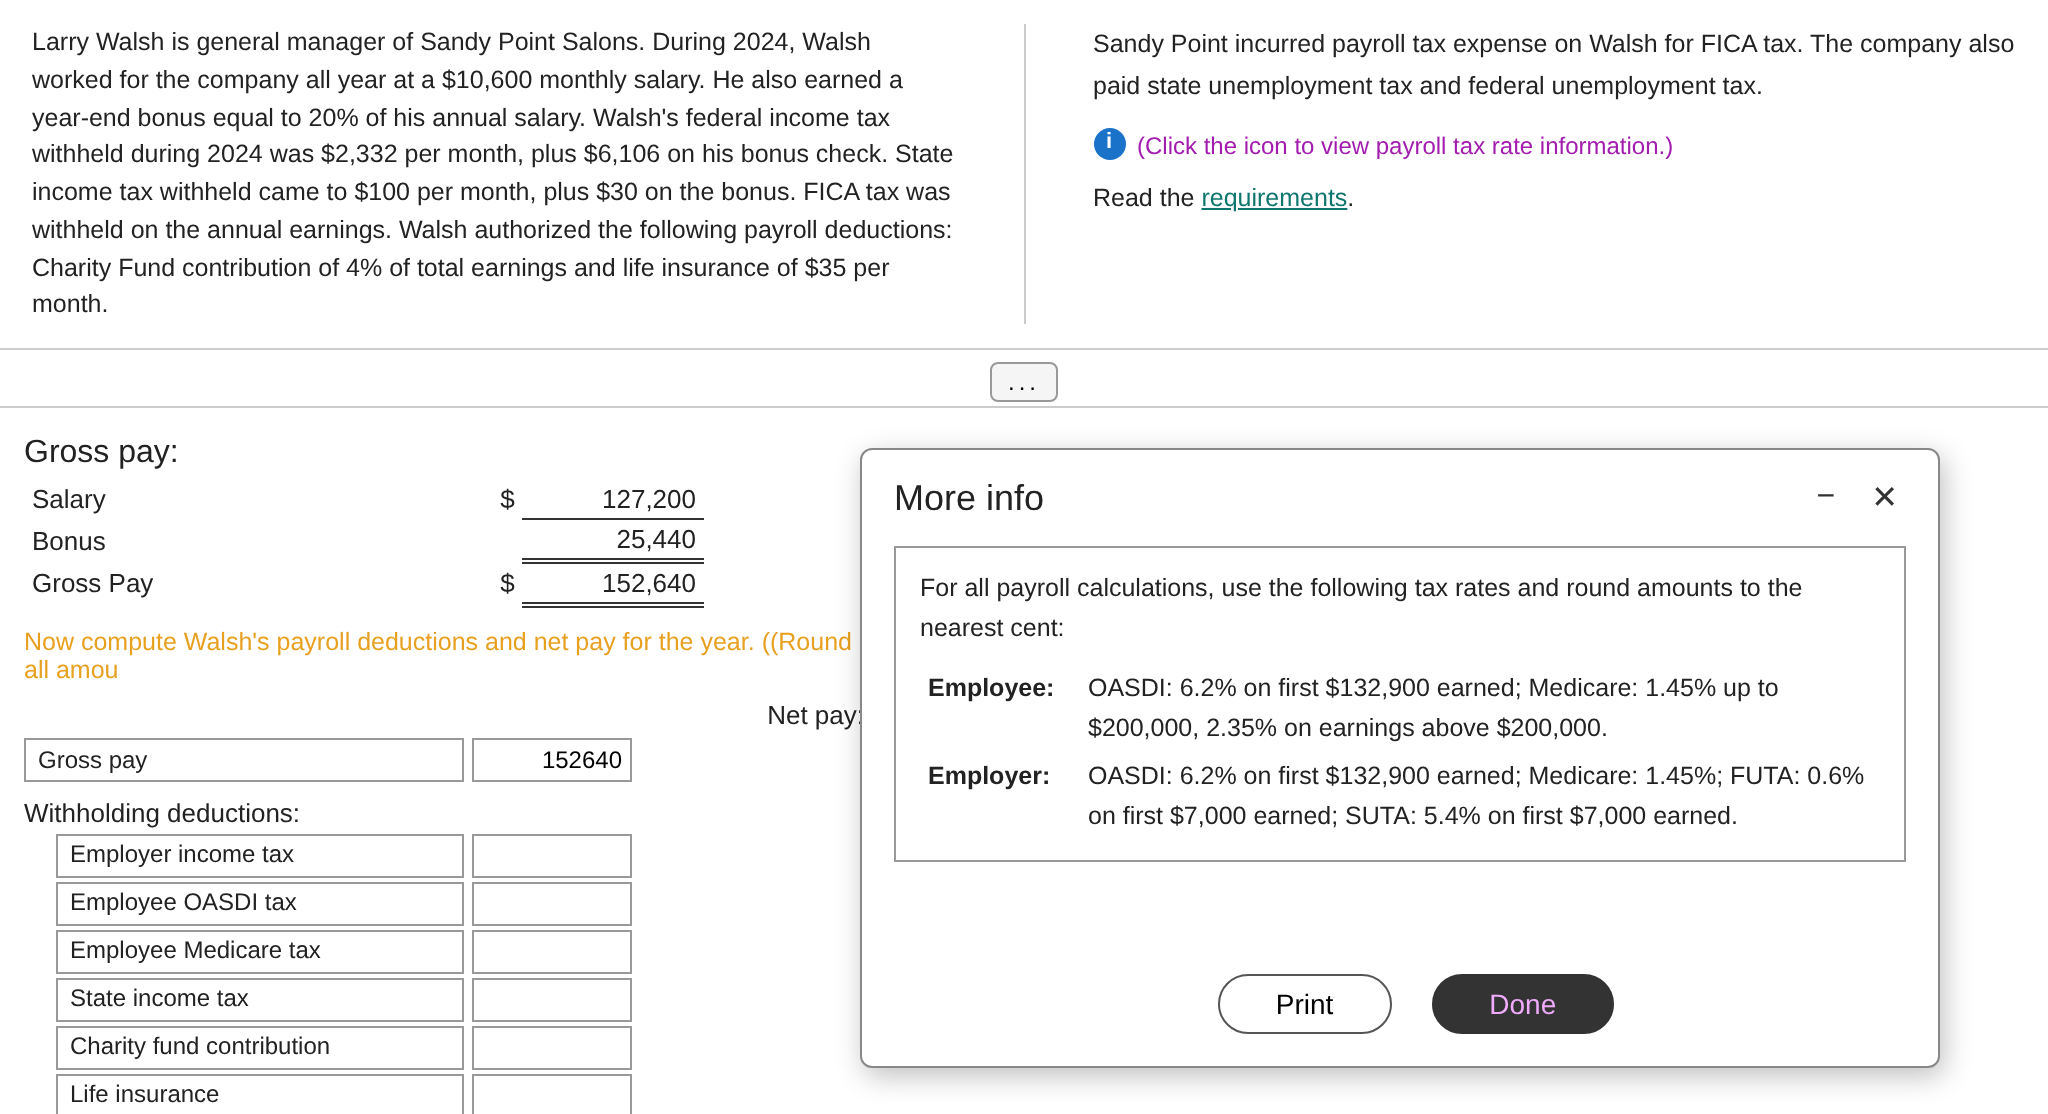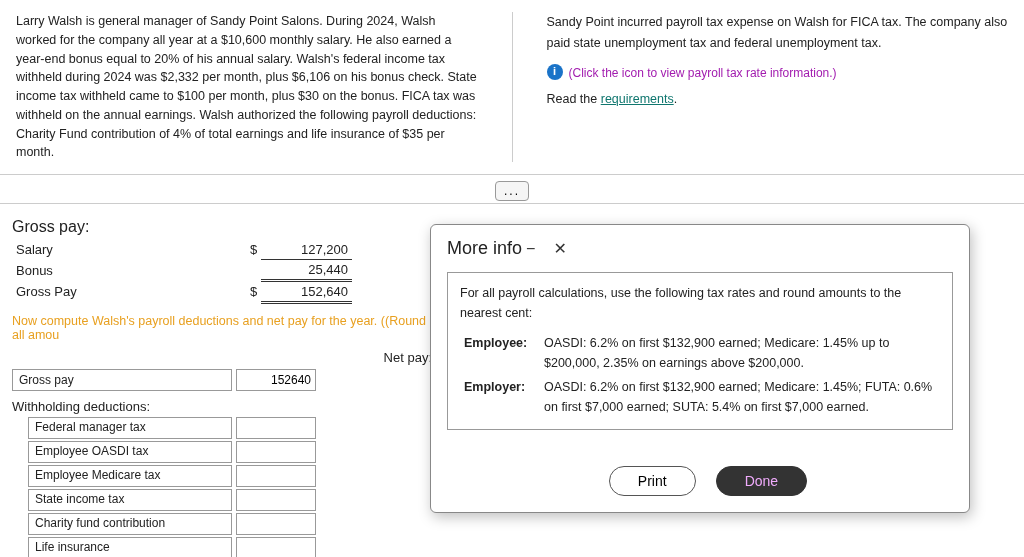--- a/index.html
+++ b/index.html
@@ -167,20 +167,21 @@
       width: 540px;
       background: #fff;
       border: 1px solid #888;
       border-radius: 6px;
       box-shadow: 2px 4px 14px rgba(0,0,0,0.25);
       padding: 0;
       z-index: 10;
     }
     .modal-header {
       display: flex;
+      justify-content: space-between;
       align-items: center;
       padding: 12px 16px 8px 16px;
     }
     .modal-title {
       font-size: 18px;
       font-weight: normal;
     }
     .modal-controls {
       display: flex;
       gap: 10px;
@@ -195,21 +196,21 @@
       padding: 2px 4px;
     }
     .modal-body {
       padding: 4px 16px 16px 16px;
     }
     .info-box {
       border: 1px solid #999;
       padding: 10px 12px;
       font-size: 12.5px;
       line-height: 1.6;
-      margin-bottom: 12px;
+      margin-bottom: 32px;
     }
     .info-table {
       width: 100%;
       border-collapse: collapse;
       font-size: 12.5px;
     }
     .info-table td {
       vertical-align: top;
       padding: 2px 4px;
     }
@@ -303,21 +304,21 @@
       <div class="input-label-box">
         <span>Gross pay</span>
       </div>
       <input class="input-value-box" type="text" value="152640" style="">
     </div>
 
     <div class="withholding-label">Withholding deductions:</div>
 
     <div class="withholding-row">
       <div class="withholding-label-box">
-        <span>Federal manager tax</span>
+        <span>Employer income tax</span>
       </div>
       <input class="withholding-value-box" type="text" value="" style="">
     </div>
 
     <div class="withholding-row">
       <div class="withholding-label-box">
         <span>Employee OASDI tax</span>
       </div>
       <input class="withholding-value-box" type="text" value="" style="">
     </div>

